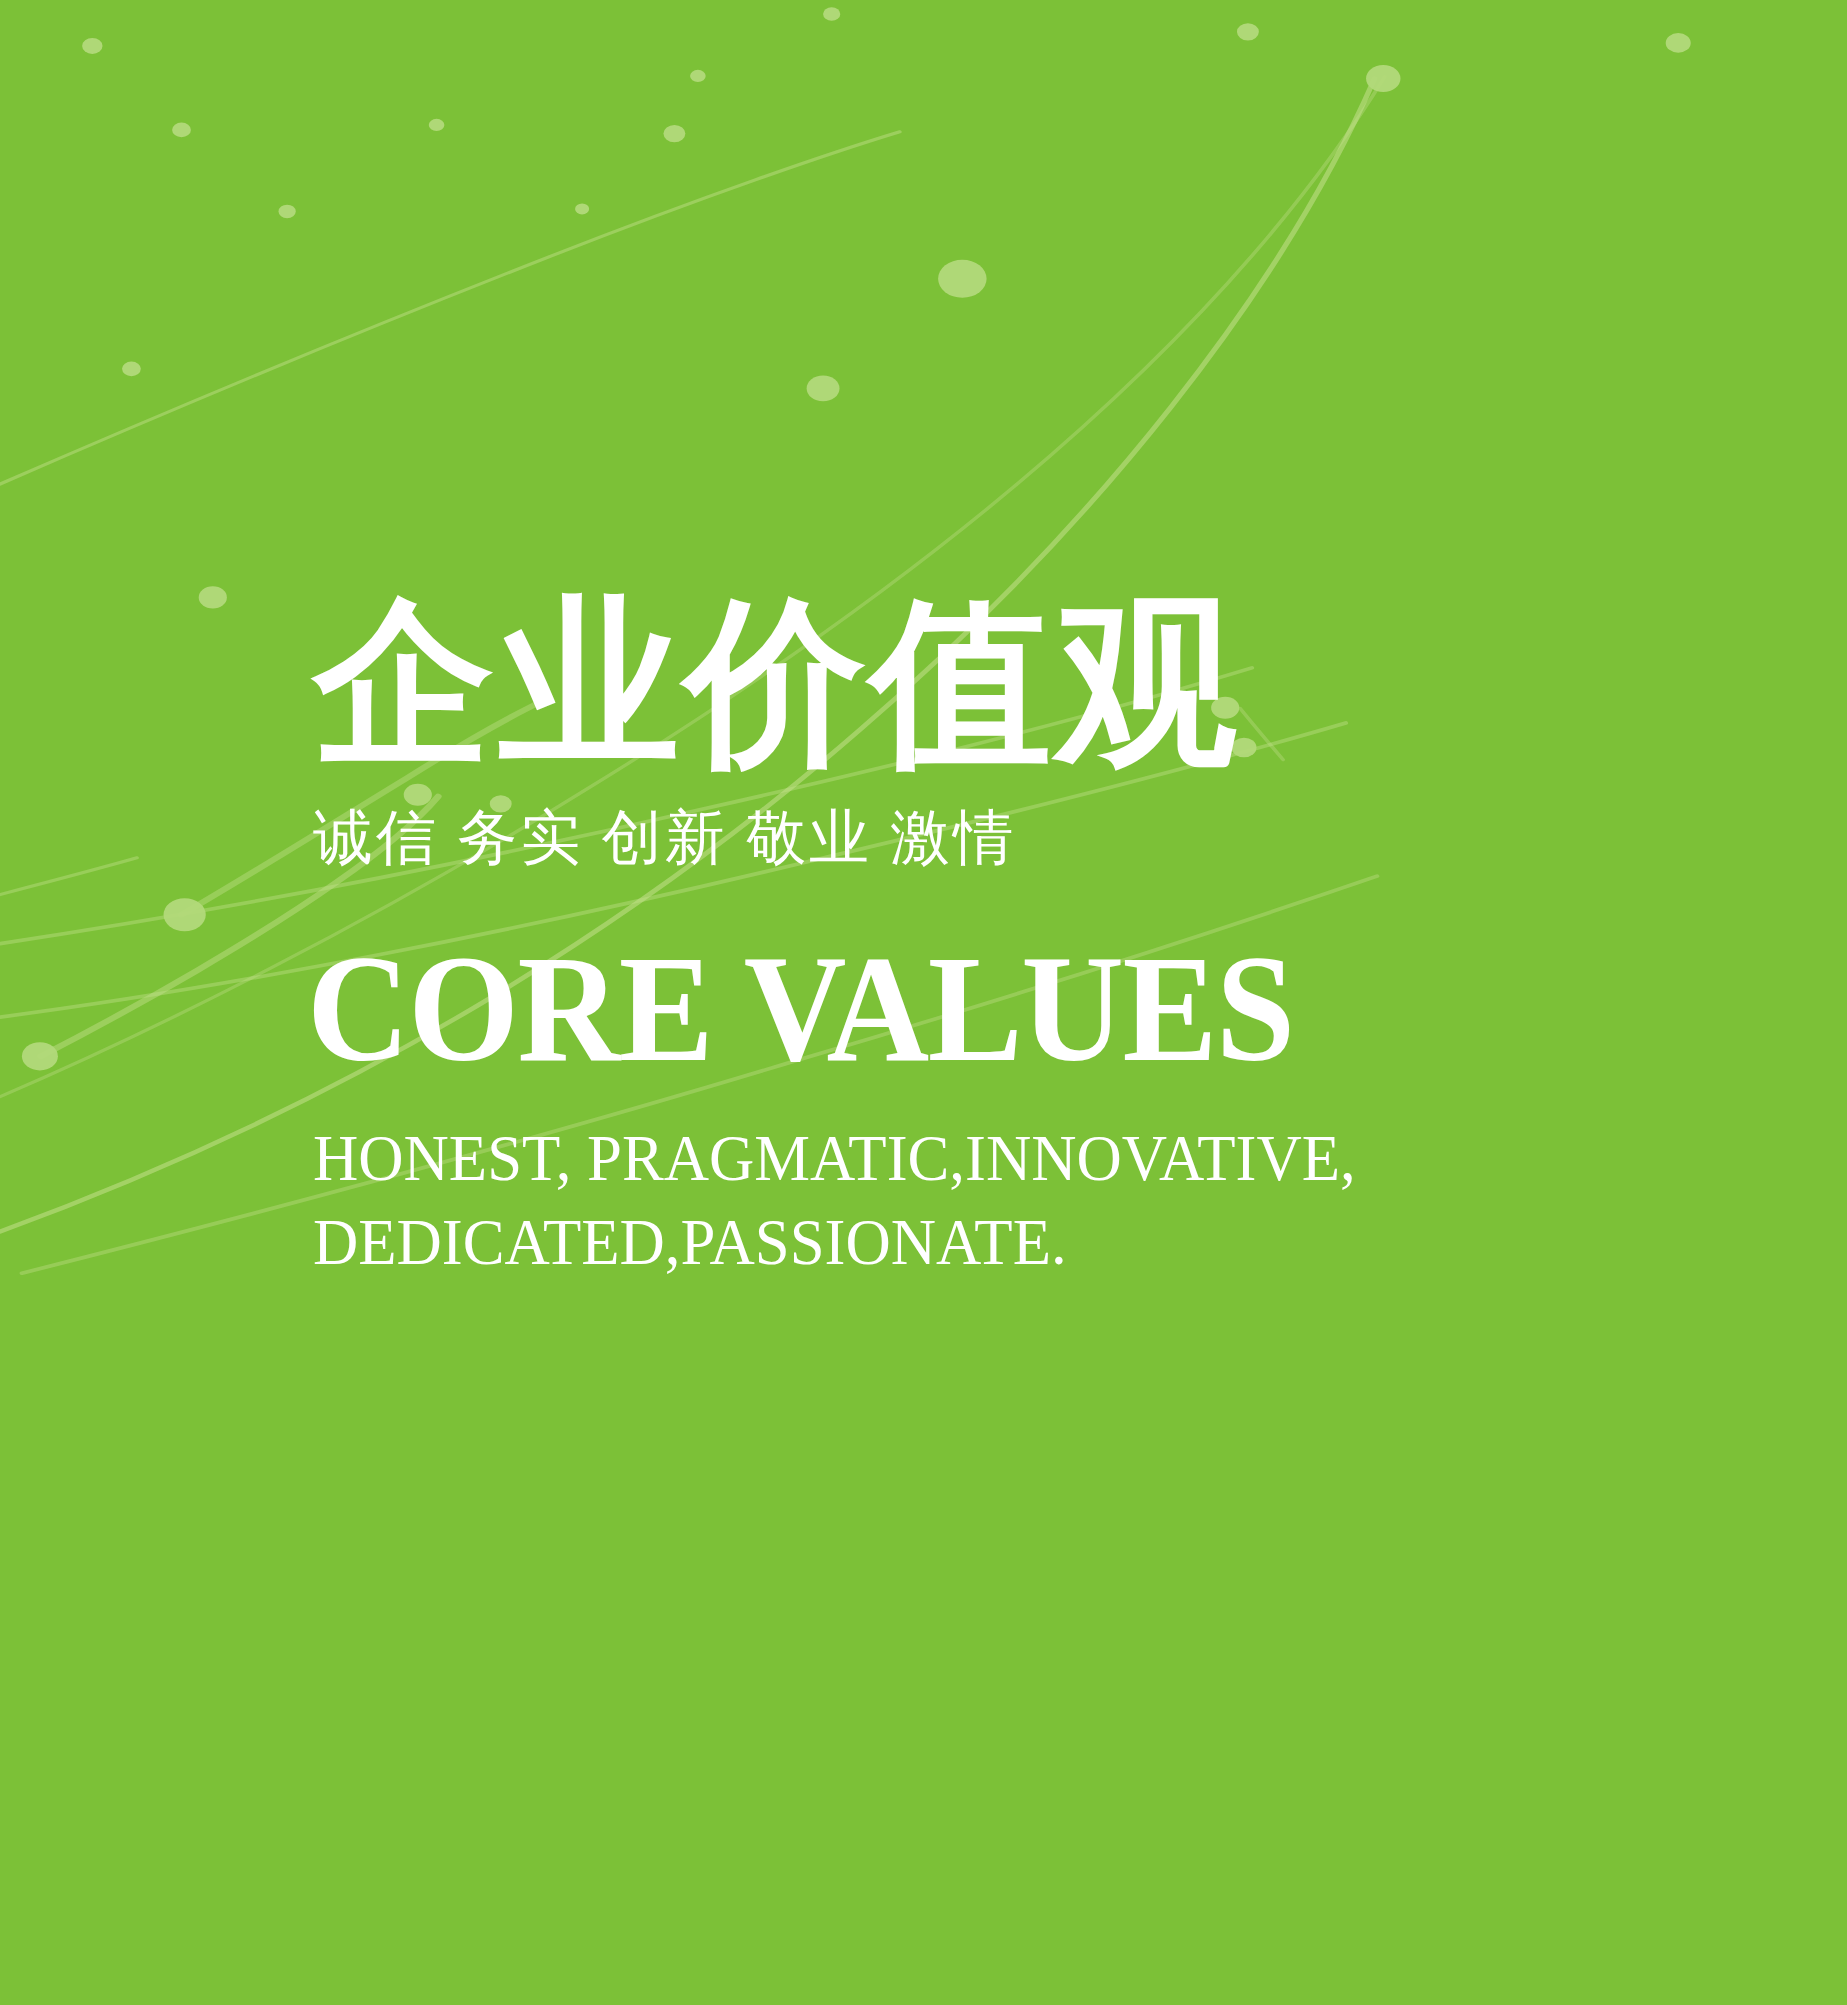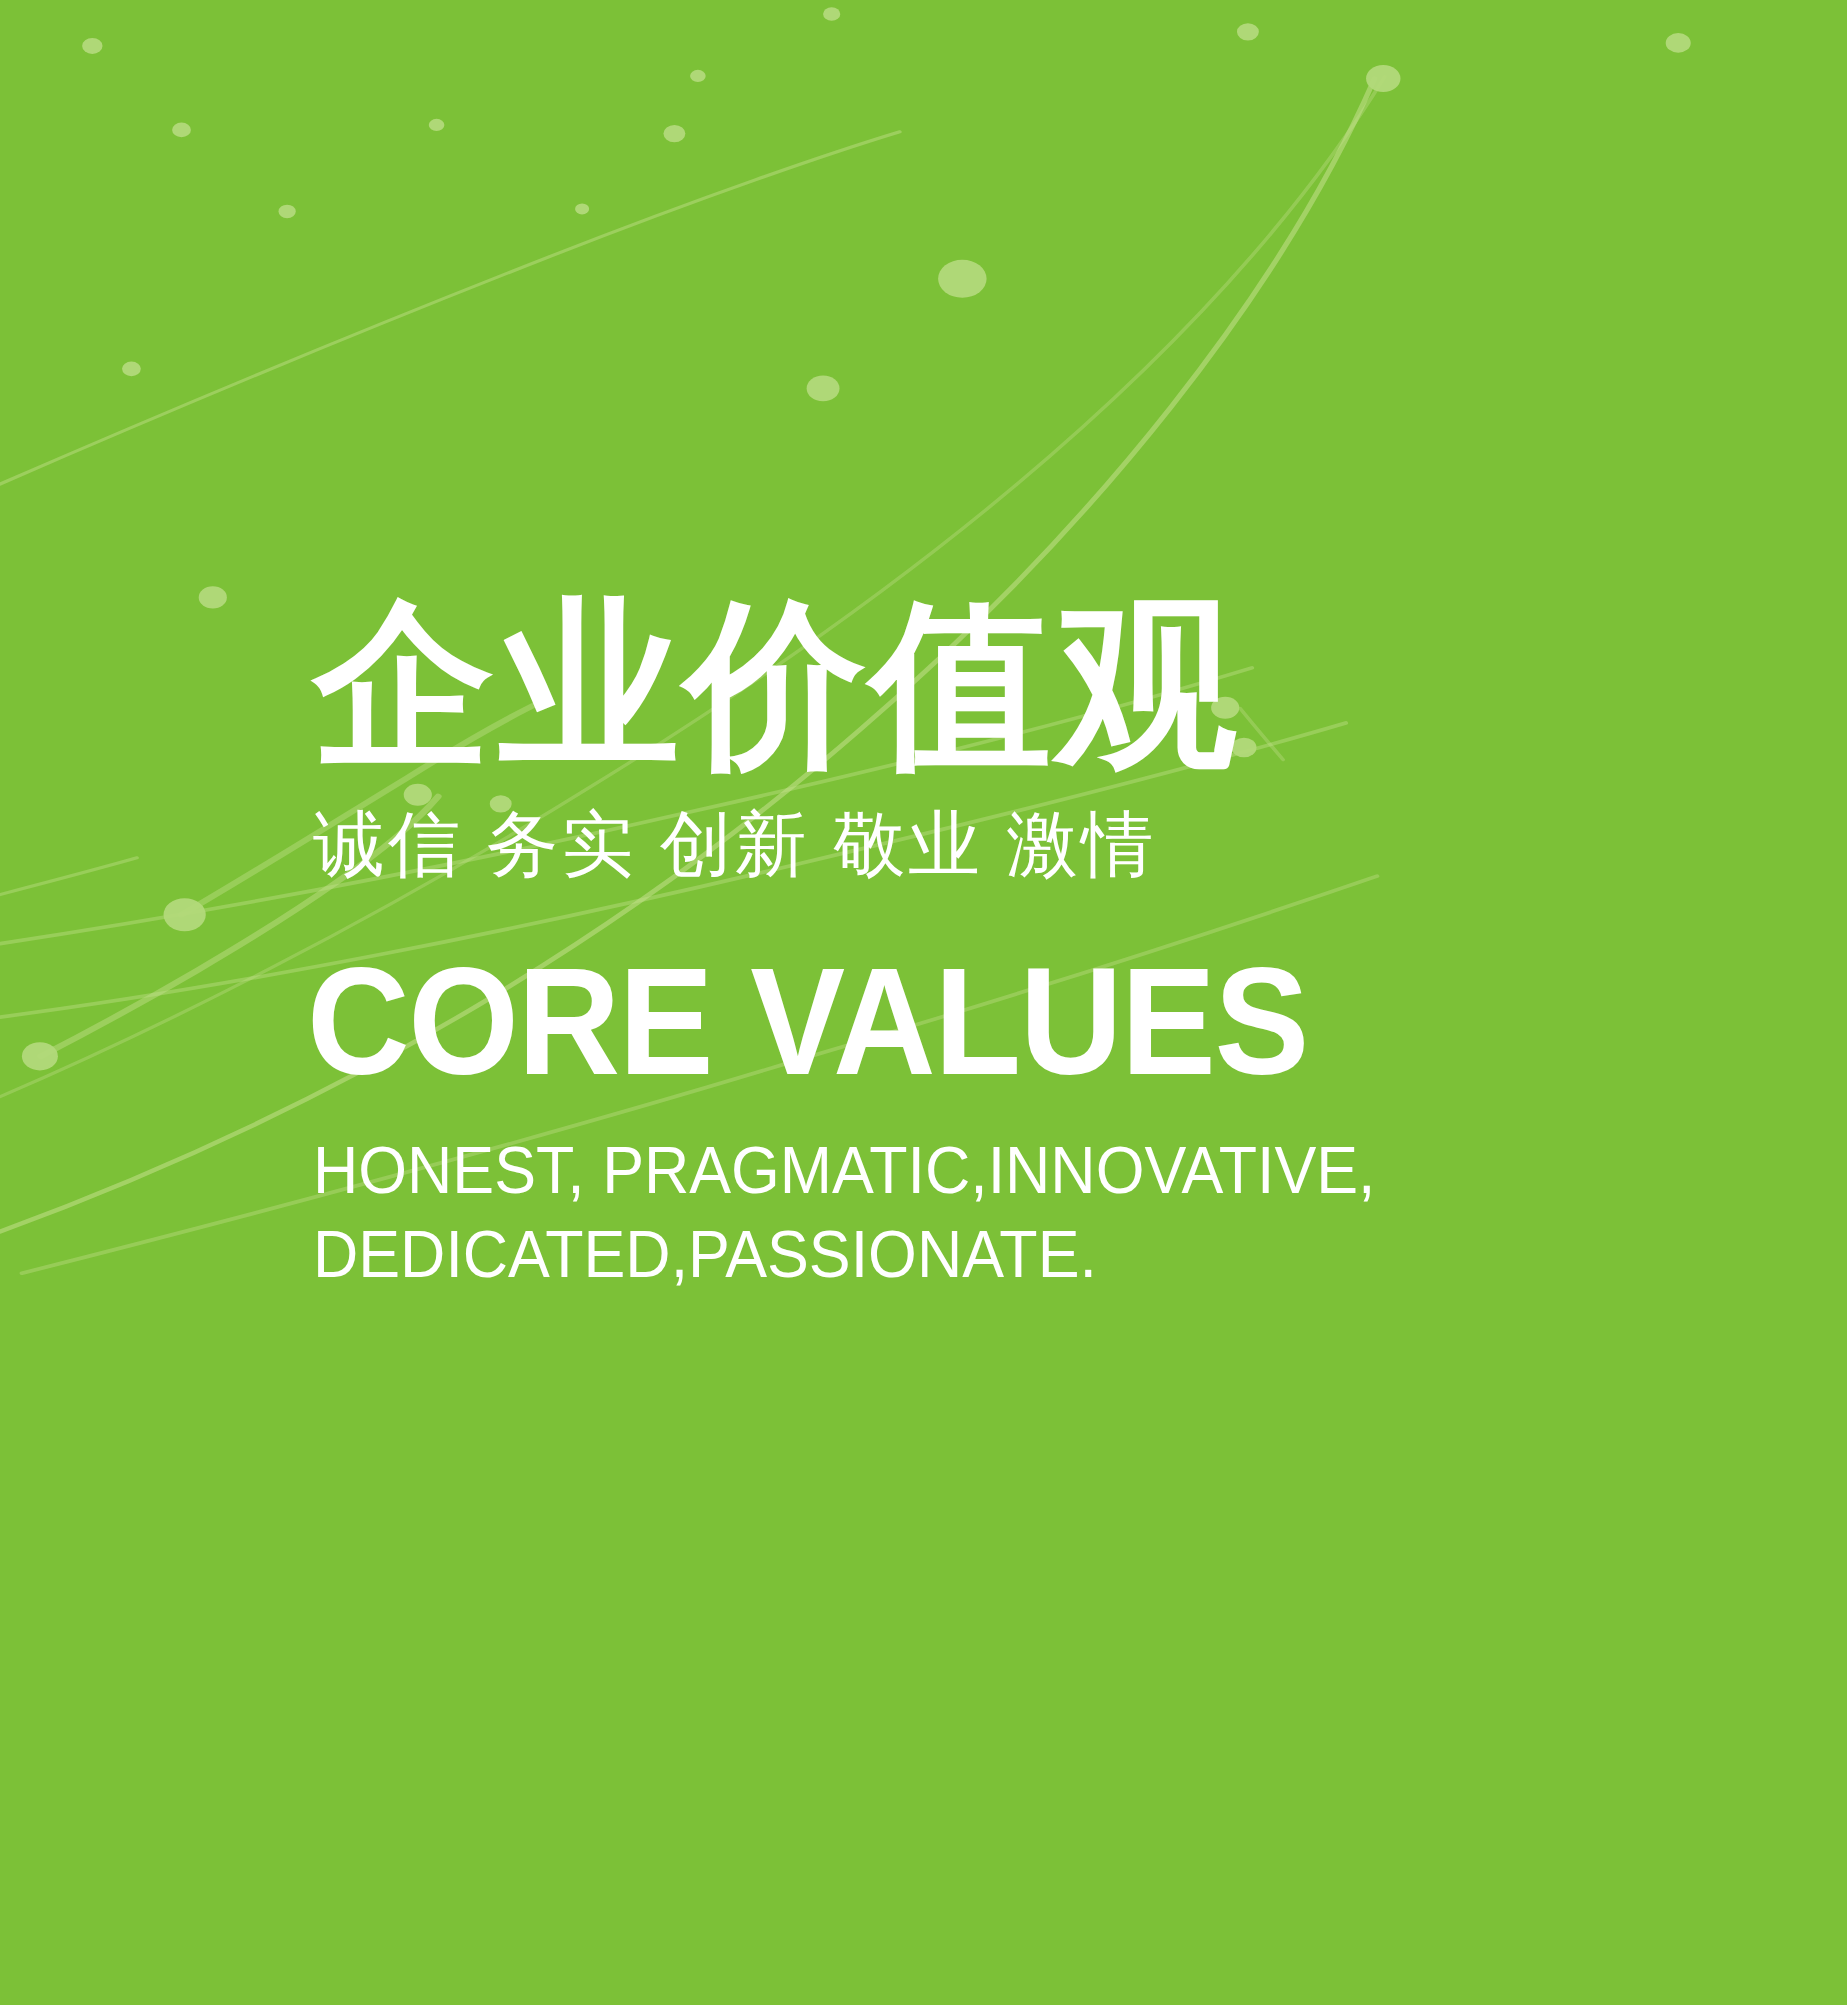--- a/index.html
+++ b/index.html
@@ -7,21 +7,21 @@
     margin: 0;
     padding: 0;
     background: #7cc137;
   }
   #banner {
     position: relative;
     width: 1848px;
     height: 1571px;
     background: #7cc137;
     overflow: hidden;
-    font-family: Liberation Sans, sans-serif;
+    font-family: Liberation Serif, serif;
   }
   #bg-network {
     position: absolute;
     inset: 0;
     width: 100%;
     height: 100%;
     display: block;
     pointer-events: none;
   }
   .content {
@@ -34,21 +34,21 @@
     color: #ffffff;
     font-size: 181px;
     line-height: 1.0;
     font-weight: 700;
     letter-spacing: 4.7px;
     margin: 0;
     white-space: nowrap;
   }
   .cn-subtitle {
     color: #ffffff;
-    font-size: 72px;
+    font-size: 60px;
     line-height: 1.0;
     font-weight: 400;
     letter-spacing: 3.1px;
     margin: 33px 0 0 0;
     white-space: nowrap;
   }
   .en-title {
     color: #ffffff;
     font-size: 153px;
     line-height: 1.0;

